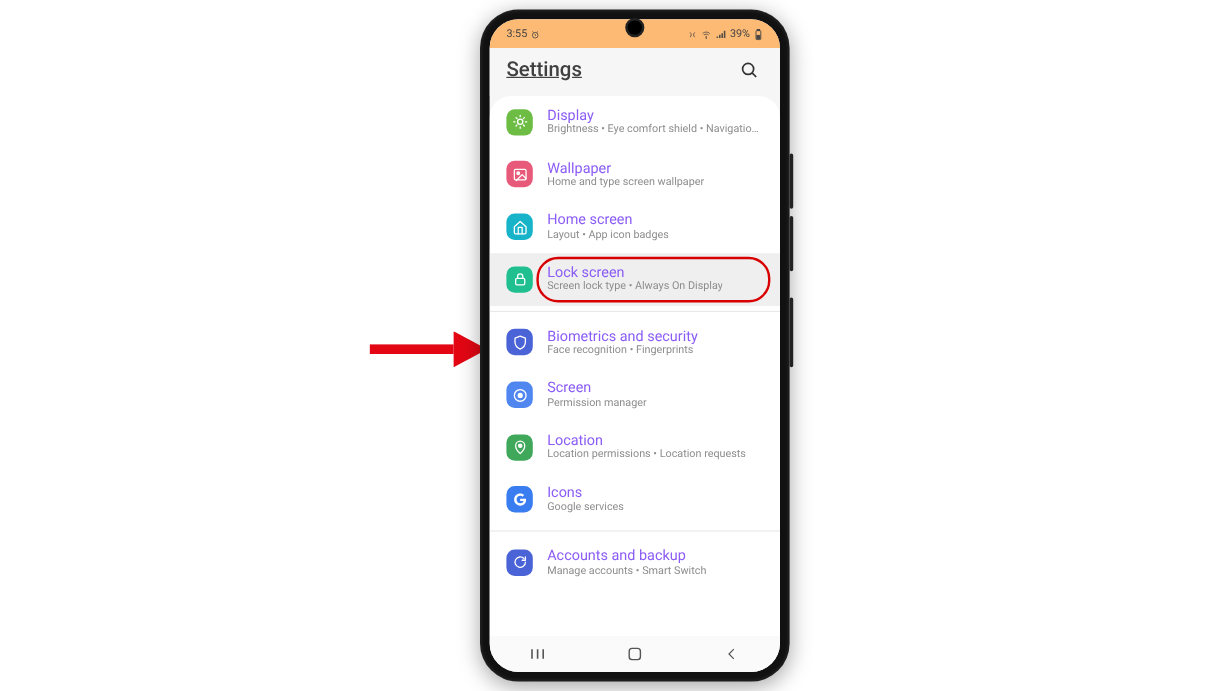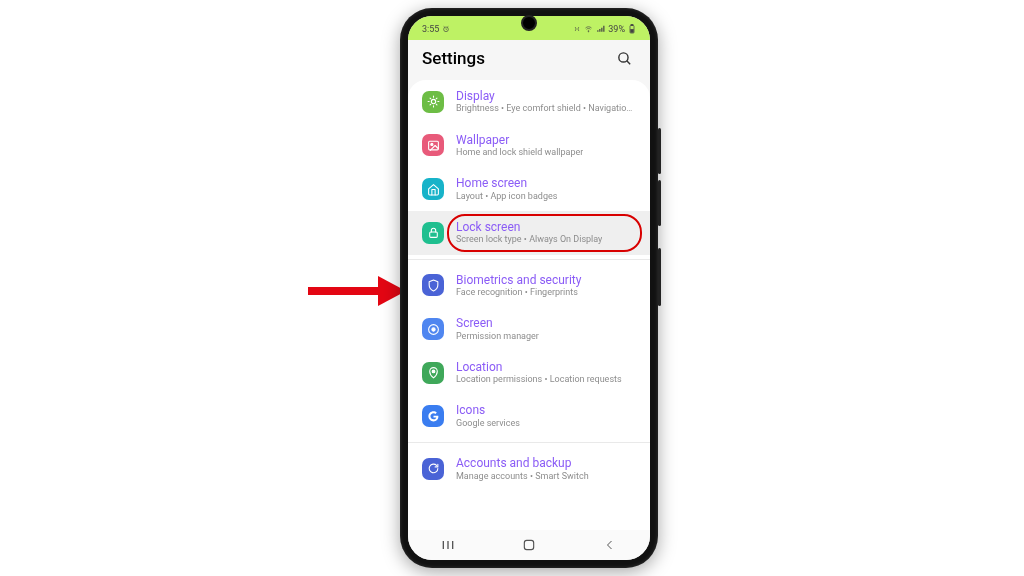--- a/index.html
+++ b/index.html
@@ -64,21 +64,21 @@
 
   
   .statusbar {
     height: 22px;
     display: flex;
     align-items: center;
     justify-content: space-between;
     padding: 2px 14px 0 14px;
     font-size: 9px;
     color: #444;
-    background: #bef264;
+    background: #fdba74;
     position: relative;
     z-index: 40;
   }
   .statusbar .left, .statusbar .right {
     display: flex;
     align-items: center;
     gap: 3px;
   }
   .status-icon svg { display: block; }
 
@@ -86,21 +86,22 @@
   .header {
     background: #f6f6f6;
     padding: 6px 14px 10px 14px;
     display: flex;
     align-items: center;
     justify-content: space-between;
   }
   .header-title {
     font-size: 17px;
     font-weight: 500;
-    color: #000000;
+    color: #404040;
+    text-decoration: underline;
   }
   .search-btn {
     width: 24px; height: 24px;
     display: flex; align-items: center; justify-content: center;
     color: #333;
   }
 
   
   .list {
     flex: 1;
@@ -268,21 +269,21 @@
         <div class="item">
           <div class="icon-badge" style="background: rgb(232, 90, 122);">
             <svg viewBox="0 0 24 24" fill="none" stroke="currentColor" stroke-width="2" stroke-linecap="round" stroke-linejoin="round">
               <rect x="3" y="4" width="18" height="16" rx="2"></rect>
               <circle cx="9" cy="10" r="2" fill="currentColor"></circle>
               <path d="M21 18l-6-6-9 9"></path>
             </svg>
           </div>
           <div class="item-text">
             <div class="item-title">Wallpaper</div>
-            <div class="item-sub">Home and lock shield wallpaper</div>
+            <div class="item-sub">Home and type screen wallpaper</div>
           </div>
         </div>
         <div class="item">
           <div class="icon-badge" style="background: rgb(23, 179, 201);">
             <svg viewBox="0 0 24 24" fill="none" stroke="currentColor" stroke-width="2" stroke-linecap="round" stroke-linejoin="round">
               <path d="M3 11l9-8 9 8v9a2 2 0 0 1-2 2H5a2 2 0 0 1-2-2z"></path>
               <path d="M9 22V12h6v10"></path>
             </svg>
           </div>
           <div class="item-text">

